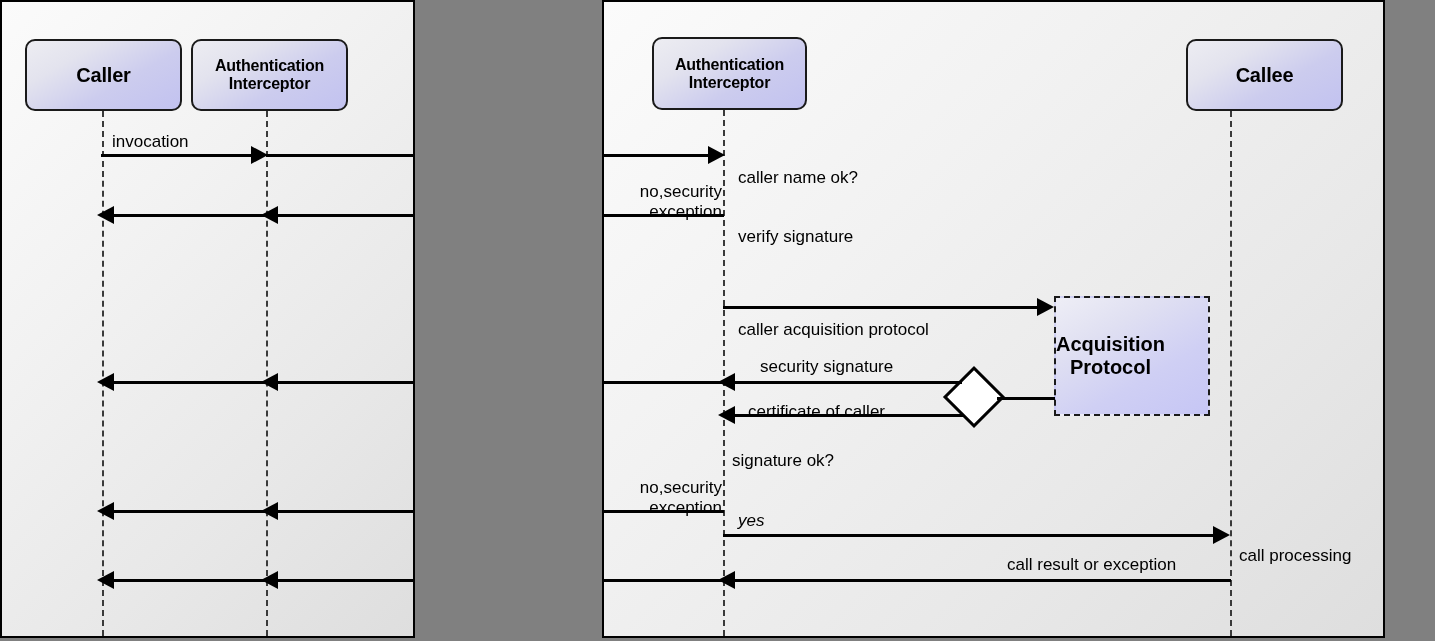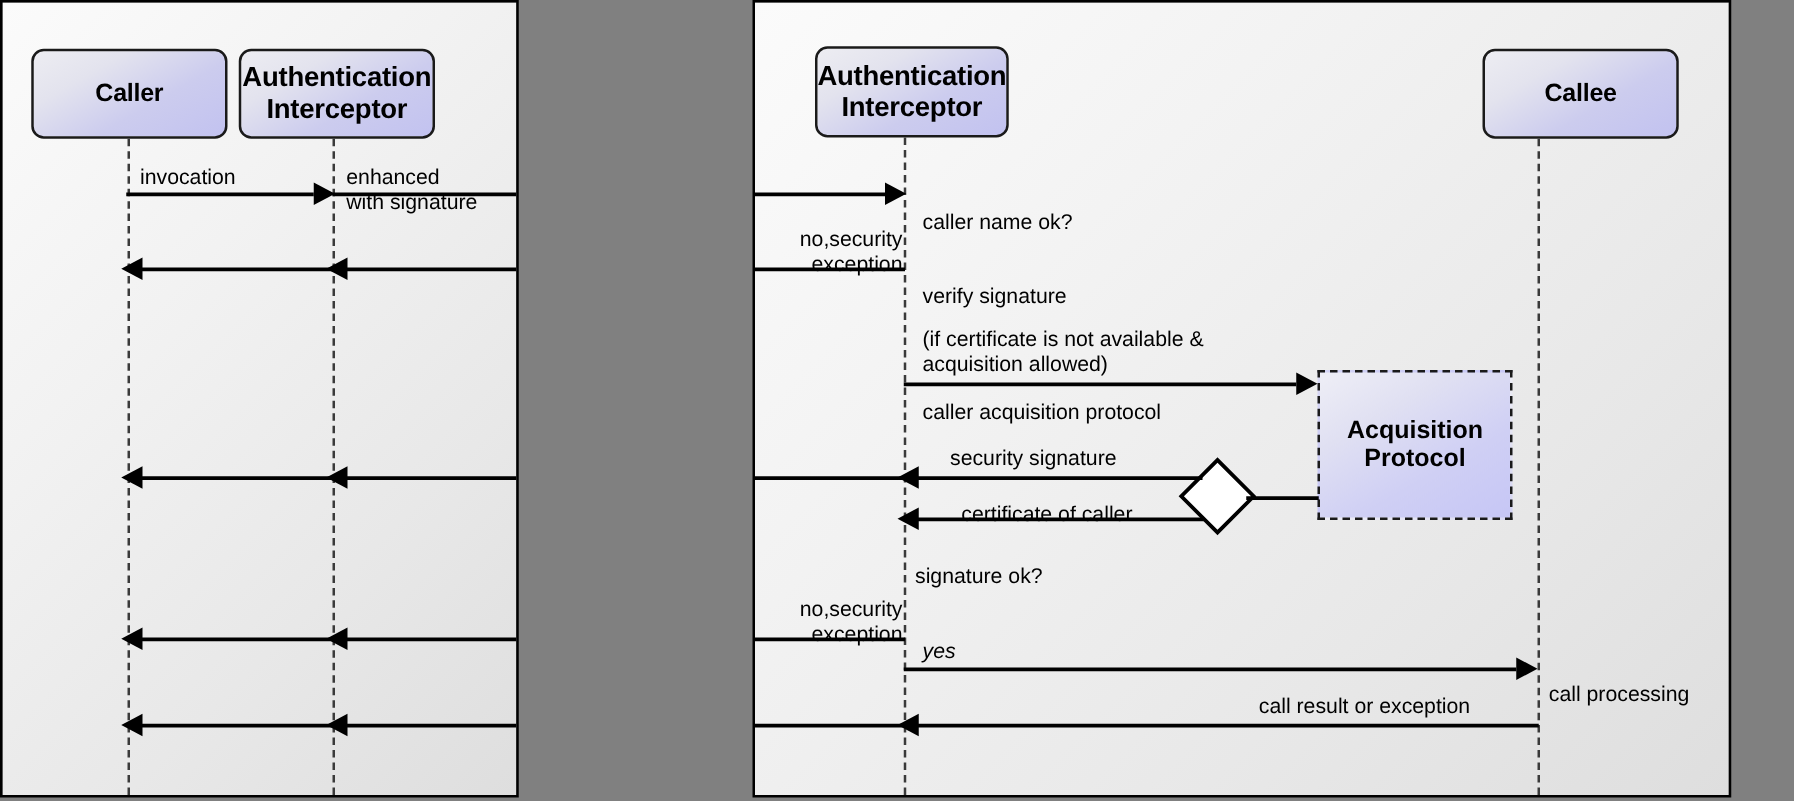--- a/index.html
+++ b/index.html
@@ -29,35 +29,35 @@
     border-radius:10px;
     background:linear-gradient(150deg,#ededf2 0%,#e3e3ee 28%,#ccccee 62%,#c2c2f0 100%);
     display:flex;align-items:center;justify-content:center;
     text-align:center;
     font-weight:bold;
     font-size:20px;
     line-height:1.12;
     color:#000;
     letter-spacing:-0.2px;
   }
-  .actor-box.two-line{font-size:22px;}
+  .actor-box.two-line{font-size:16px;}
 
   .lifeline{
     position:absolute;
     width:0;
     border-left:2px dashed #3a3a3a;
   }
 
   
   .frame-box{
     position:absolute;
     box-sizing:border-box;
     border:2px dashed #1a1a1a;
     background:linear-gradient(150deg,#eeeef6 0%,#e0e0f2 30%,#cfcff4 65%,#c6c6f5 100%);
-    display:flex;align-items:center;justify-content:center;
+    display:flex;align-items:center;justify-content:flex-start;
     text-align:center;
     font-weight:bold;
     font-size:20px;
     line-height:1.15;
     color:#000;
   }
 
   
   .msgline{
     position:absolute;
@@ -110,22 +110,20 @@
       <span>Authentication
 Interceptor</span>
     </div>
     <div class="lifeline" style="left:264px;top:109px;height:525px;"></div>
 
     <div class="msgline" style="left:99px;top:152px;width:150px;"></div>
     <div class="arrowhead right" style="left:249px;top:144px;"></div>
     <div class="lbl" style="left:110px;top:130px;">invocation</div>
 
     <div class="msgline" style="left:264px;top:152px;width:155px;"></div>
-    <div class="lbl" style="left:275px;top:130px;">enhanced
-with signature</div>
 
     <div class="msgline" style="left:100px;top:212px;width:319px;"></div>
     <div class="arrowhead left" style="left:95px;top:204px;"></div>
     <div class="arrowhead left" style="left:259px;top:204px;"></div>
 
     <div class="msgline" style="left:100px;top:379px;width:319px;"></div>
     <div class="arrowhead left" style="left:95px;top:371px;"></div>
     <div class="arrowhead left" style="left:259px;top:371px;"></div>
 
     <div class="msgline" style="left:100px;top:508px;width:319px;"></div>
@@ -155,43 +153,41 @@
     <div class="arrowhead right" style="left:104px;top:144px;"></div>
 
     <div class="lbl" style="left:134px;top:166px;">caller name ok?</div>
 
     <div class="msgline" style="left:-2px;top:212px;width:122px;"></div>
     <div class="lbl" style="left:12px;top:180px;text-align:right;width:106px;">no,security
 exception</div>
 
     <div class="lbl" style="left:134px;top:225px;">verify signature</div>
 
-    <div class="lbl" style="left:134px;top:260px;">(if certificate is not available &amp;
-acquisition allowed)</div>
 
     <div class="frame-box" style="left:450px;top:294px;width:156px;height:120px;white-space:pre;">
       <span>Acquisition
 Protocol</span>
     </div>
 
     <div class="msgline" style="left:119px;top:304px;width:314px;"></div>
     <div class="arrowhead right" style="left:433px;top:296px;"></div>
     <div class="lbl" style="left:134px;top:318px;">caller acquisition protocol</div>
 
     <div class="diamond" style="left:348px;top:373px;width:38px;height:38px;"></div>
 
     <div class="msgline" style="left:393px;top:395px;width:58px;"></div>
 
     <div class="msgline" style="left:-2px;top:379px;width:360px;"></div>
     <div class="arrowhead left" style="left:114px;top:371px;"></div>
     <div class="lbl" style="left:156px;top:355px;">security signature</div>
 
     <div class="msgline" style="left:119px;top:412px;width:240px;"></div>
     <div class="arrowhead left" style="left:114px;top:404px;"></div>
-    <div class="lbl" style="left:165px;top:400px;text-align:center;">certificate of caller</div>
+    <div class="lbl" style="left:144px;top:400px;text-align:center;">certificate of caller</div>
 
     <div class="lbl" style="left:128px;top:449px;">signature ok?</div>
 
     <div class="msgline" style="left:-2px;top:508px;width:122px;"></div>
     <div class="lbl" style="left:12px;top:476px;text-align:right;width:106px;">no,security
 exception</div>
 
     <div class="msgline" style="left:119px;top:532px;width:490px;"></div>
     <div class="arrowhead right" style="left:609px;top:524px;"></div>
     <div class="lbl" style="left:134px;top:509px;font-style:italic;">yes</div>

